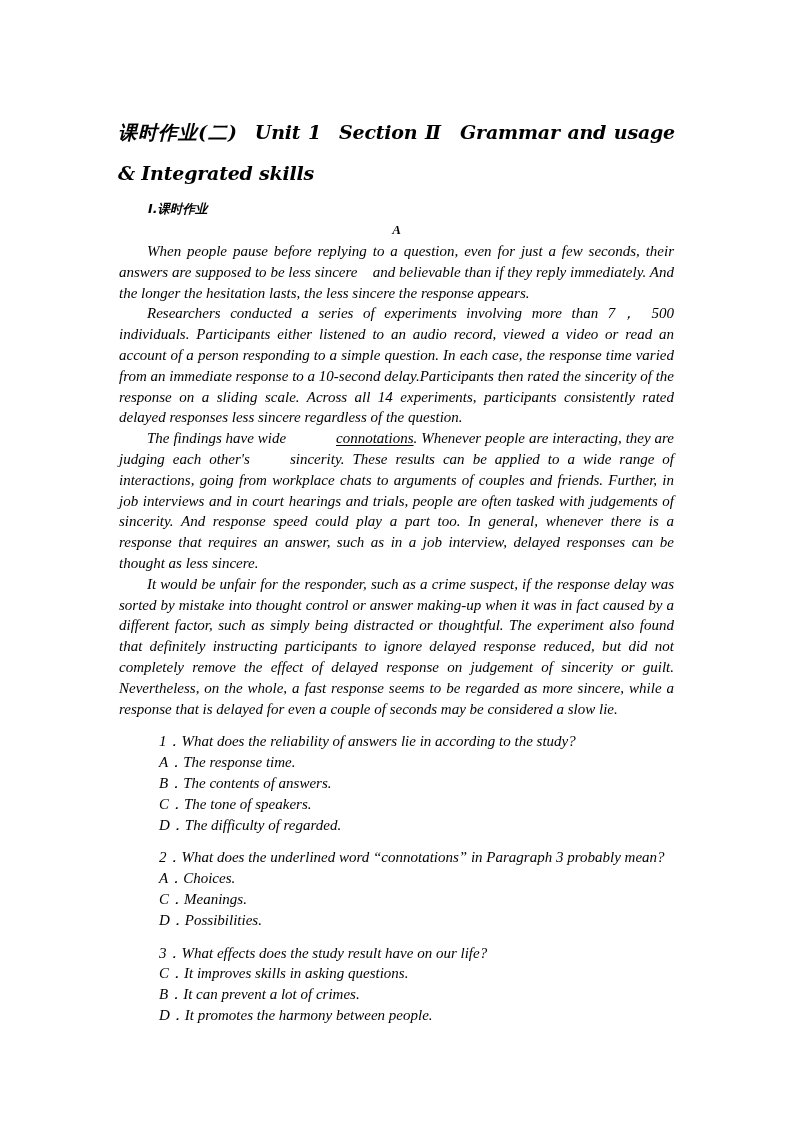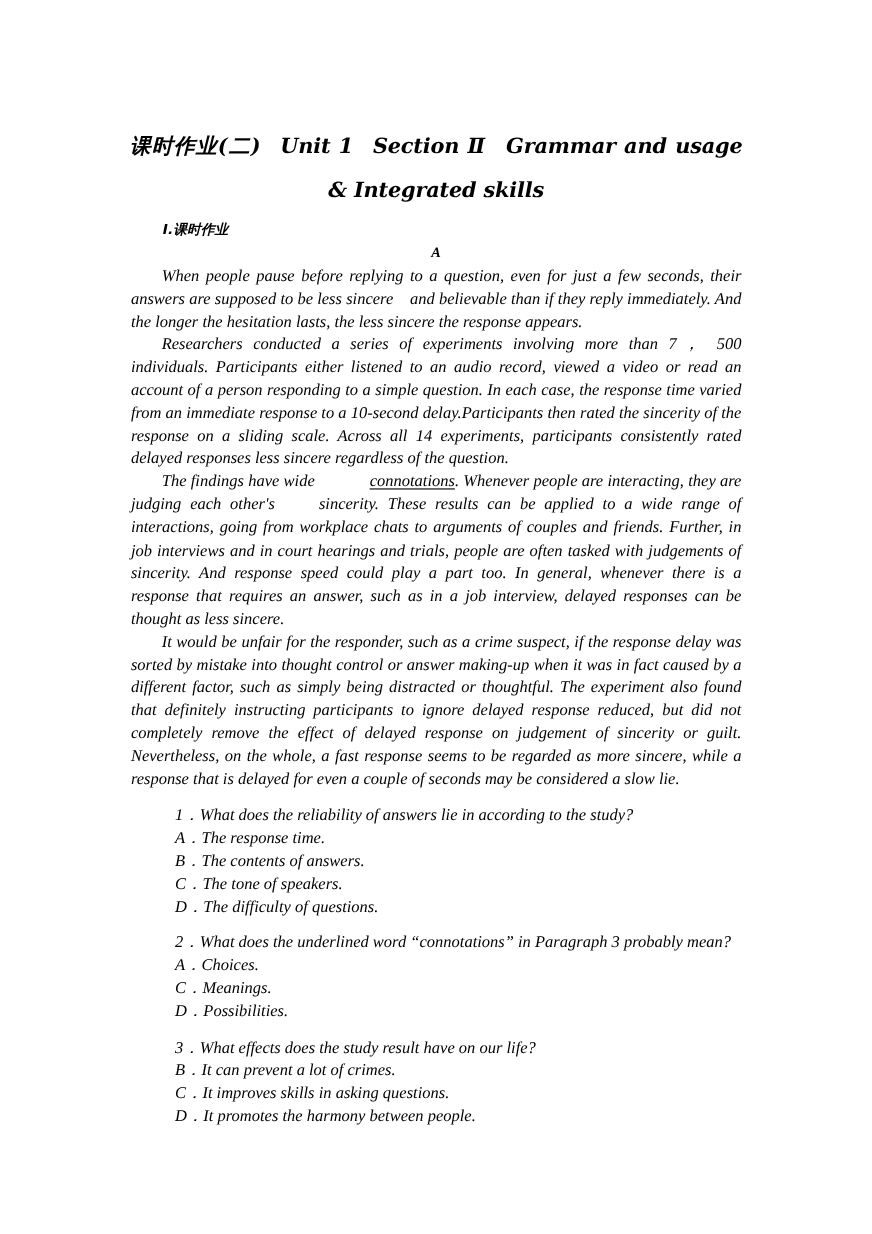--- a/index.html
+++ b/index.html
@@ -19,21 +19,20 @@
     position: absolute;
     left: 0; top: 0;
     width: 793px;
     height: 1122px;
     font-style: italic;
   }
   .title {
     position: absolute;
     left: 118px;
     width: 557px;
-    text-align: center;
     font-family: "DejaVu Serif", "Liberation Serif", serif;
     font-weight: bold;
     font-size: 19px;
     letter-spacing: -0.2px;
     white-space: nowrap;
     margin: 0;
   }
   .title-line1 { top: 120px; text-align: justify; text-align-last: justify; }
   .title-line2 { top: 162px; }
   .title .gap { display: inline-block; width: 18px; }
@@ -102,31 +101,31 @@
     <p class="para">When people pause before replying to a question, even for just a few seconds, their answers are supposed to be less sincere&nbsp;&nbsp;&nbsp; and believable than if they reply immediately. And the longer the hesitation lasts, the less sincere the response appears.</p>
     <p class="para">Researchers conducted a series of experiments involving more than 7， 500 individuals. Participants either listened to an audio record, viewed a video or read an account of a person responding to a simple question. In each case, the response time varied from an immediate response to a 10-second delay.Participants then rated the sincerity of the response on a sliding scale. Across all 14 experiments, participants consistently rated delayed responses less sincere regardless of the question.</p>
     <p class="para"><span>The findings have wide </span><span class="underline">connotations</span><span>. Whenever people are interacting, they are judging each other's&nbsp;&nbsp;&nbsp;&nbsp; sincerity. These results can be applied to a wide range of interactions, going from workplace chats to arguments of couples and friends. Further, in job interviews and in court hearings and trials, people are often tasked with judgements of sincerity. And response speed could play a part too. In general, whenever there is a response that requires an answer, such as in a job interview, delayed responses can be thought as less sincere.</span></p>
     <p class="para">It would be unfair for the responder, such as a crime suspect, if the response delay was sorted by mistake into thought control or answer making-up when it was in fact caused by a different factor, such as simply being distracted or thoughtful. The experiment also found that definitely instructing participants to ignore delayed response reduced, but did not completely remove the effect of delayed response on judgement of sincerity or guilt. Nevertheless, on the whole, a fast response seems to be regarded as more sincere, while a response that is delayed for even a couple of seconds may be considered a slow lie.</p>
 
     <div class="qblock">
       <p class="qline"><span class="qnum">1．</span><span>What does the reliability of answers lie in according to the study?</span></p>
       <p class="qline"><span class="onum">A．</span><span>The response time.</span></p>
       <p class="qline"><span class="onum">B．</span><span>The contents of answers.</span></p>
       <p class="qline"><span class="onum">C．</span><span>The tone of speakers.</span></p>
-      <p class="qline"><span class="onum">D．</span><span>The difficulty of questions.</span></p>
+      <p class="qline"><span class="onum">D．</span><span>The difficulty of regarded.</span></p>
     </div>
 
     <div class="qblock">
       <p class="qline"><span class="qnum">2．</span><span>What does the underlined word “connotations” in Paragraph 3 probably mean?</span></p>
       <p class="qline"><span class="onum">A．</span><span>Choices.</span></p>
       <p class="qline"><span class="onum">C．</span><span>Meanings.</span></p>
       <p class="qline"><span class="onum">D．</span><span>Possibilities.</span></p>
     </div>
 
     <div class="qblock">
       <p class="qline"><span class="qnum">3．</span><span>What effects does the study result have on our life?</span></p>
+      <p class="qline"><span class="onum">C．</span><span>It improves skills in asking questions.</span></p>
       <p class="qline"><span class="onum">B．</span><span>It can prevent a lot of crimes.</span></p>
-      <p class="qline"><span class="onum">C．</span><span>It improves skills in asking questions.</span></p>
       <p class="qline"><span class="onum">D．</span><span>It promotes the harmony between people.</span></p>
     </div>
 
   </div>
 </div>
 
 </body></html>

